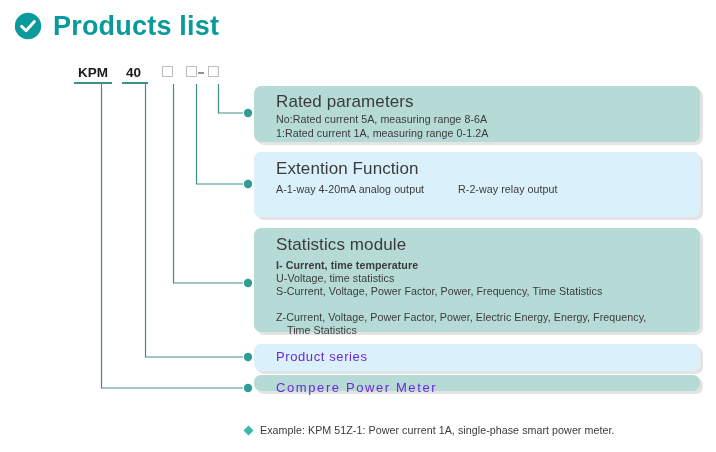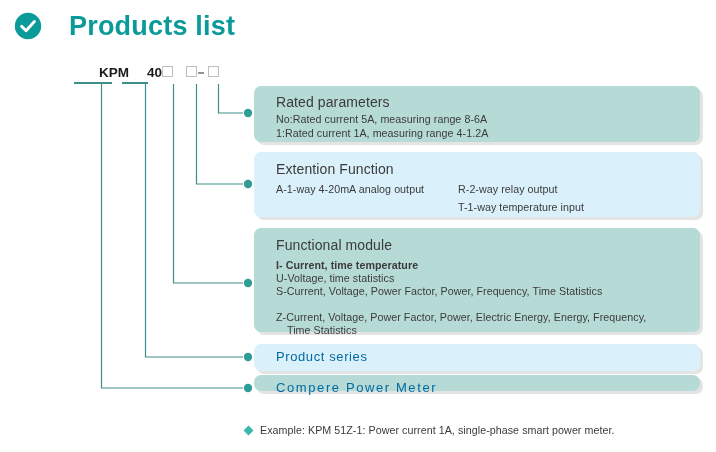--- a/index.html
+++ b/index.html
@@ -4,62 +4,62 @@
 <style>
   html,body{margin:0;padding:0;}
   body{
     width:716px;height:452px;position:relative;overflow:hidden;
     background:#ffffff;
     font-family:"Liberation Sans","DejaVu Sans",sans-serif;
     -webkit-font-smoothing:antialiased;
   }
 
   
-  #header{position:absolute;left:14px;top:12px;display:flex;align-items:center;gap:27px;}
+  #header{position:absolute;left:14px;top:12px;display:flex;align-items:center;gap:11px;}
   #check-icon{width:28px;height:28px;flex:0 0 auto;display:block;}
   #page-title{
     font-size:27px;font-weight:bold;color:#0b9a9a;
     letter-spacing:.2px;line-height:1;white-space:nowrap;
   }
 
   
   #code-line{position:absolute;left:0;top:64px;width:716px;height:20px;}
   .code-token{
     position:absolute;top:0;font-size:13.5px;font-weight:bold;color:#1b1b1b;
-    line-height:17px;white-space:nowrap;margin-left:21px;
+    line-height:17px;white-space:nowrap;
   }
   .code-underline{position:absolute;height:2px;background:#3e8f8a;}
   .code-box{
     position:absolute;top:2px;width:11px;height:11px;
     border:1.4px solid #b9bfc2;background:#ffffff;box-sizing:border-box;
   }
   .code-dash{position:absolute;top:8px;width:6px;height:1.6px;background:#8d9396;}
 
   
   #connectors{position:absolute;left:0;top:0;width:716px;height:452px;pointer-events:none;}
 
   
   .panel{
     position:absolute;left:254px;width:446px;box-sizing:border-box;
     border-radius:7px;
     box-shadow:3px 3px 0 0 rgba(205,205,205,.55);
   }
   .panel.green{background:#b6dbd6;}
   .panel.blue{background:#daf0fa;padding-left:8px;}
   .panel-heading{
-    position:absolute;left:22px;font-size:14px;color:#3b3b3b;
+    position:absolute;left:22px;font-size:17px;color:#3b3b3b;
     line-height:16px;white-space:nowrap;letter-spacing:.1px;
   }
   .panel-line{
     position:absolute;font-size:10.7px;color:#3b3b3b;
     line-height:13px;white-space:nowrap;letter-spacing:.05px;
   }
   .panel-line.b{font-weight:bold;}
   .bar-label{
-    position:absolute;left:22px;font-size:13px;color:#0369a1;
+    position:absolute;left:22px;font-size:13px;color:#6d28d9;
     line-height:16px;white-space:nowrap;letter-spacing:.6px;
   }
   .bar-label.spaced{letter-spacing:1.6px;}
 
   
   #footer-note{
     position:absolute;left:245px;top:423px;display:flex;align-items:center;gap:8px;
   }
   #diamond-icon{
     width:7px;height:7px;background:#39b8ae;transform:rotate(45deg);flex:0 0 auto;
@@ -110,32 +110,31 @@
     <circle cx="248" cy="184" r="4.2"></circle>
     <circle cx="248" cy="283" r="4.2"></circle>
     <circle cx="248" cy="357" r="4.2"></circle>
     <circle cx="248" cy="388" r="4.2"></circle>
   </g>
 </svg>
 
 <div class="panel green" style="top:86px;height:56px">
   <div class="panel-heading" style="top:8px">Rated parameters</div>
   <div class="panel-line" style="left:22px;top:27px">No:Rated current 5A, measuring range 8-6A</div>
-  <div class="panel-line" style="left:22px;top:41px">1:Rated current 1A, measuring range 4-1.2A</div>
+  <div class="panel-line" style="left:22px;top:41px">1:Rated current 1A, measuring range 0-1.2A</div>
 </div>
 
 <div class="panel blue" style="top:152px;height:65px">
   <div class="panel-heading" style="top:9px">Extention Function</div>
   <div class="panel-line" style="left:22px;top:31px">A-1-way 4-20mA analog output</div>
   <div class="panel-line" style="left:204px;top:31px">R-2-way relay output</div>
-  <div class="panel-line" style="left:204px;top:49px">T-1-way temperature input</div>
 </div>
 
 <div class="panel green" style="top:228px;height:104px">
-  <div class="panel-heading" style="top:9px">Functional module</div>
+  <div class="panel-heading" style="top:9px">Statistics module</div>
   <div class="panel-line b" style="left:22px;top:31px">I- Current, time temperature</div>
   <div class="panel-line" style="left:22px;top:44px">U-Voltage, time statistics</div>
   <div class="panel-line" style="left:22px;top:57px">S-Current, Voltage, Power Factor, Power, Frequency, Time Statistics</div>
   <div class="panel-line" style="left:22px;top:83px">Z-Current, Voltage, Power Factor, Power, Electric Energy, Energy, Frequency,</div>
   <div class="panel-line" style="left:33px;top:96px">Time Statistics</div>
 </div>
 
 <div class="panel blue" style="top:344px;height:27px">
   <div class="bar-label" style="top:5px">Product series</div>
 </div>

